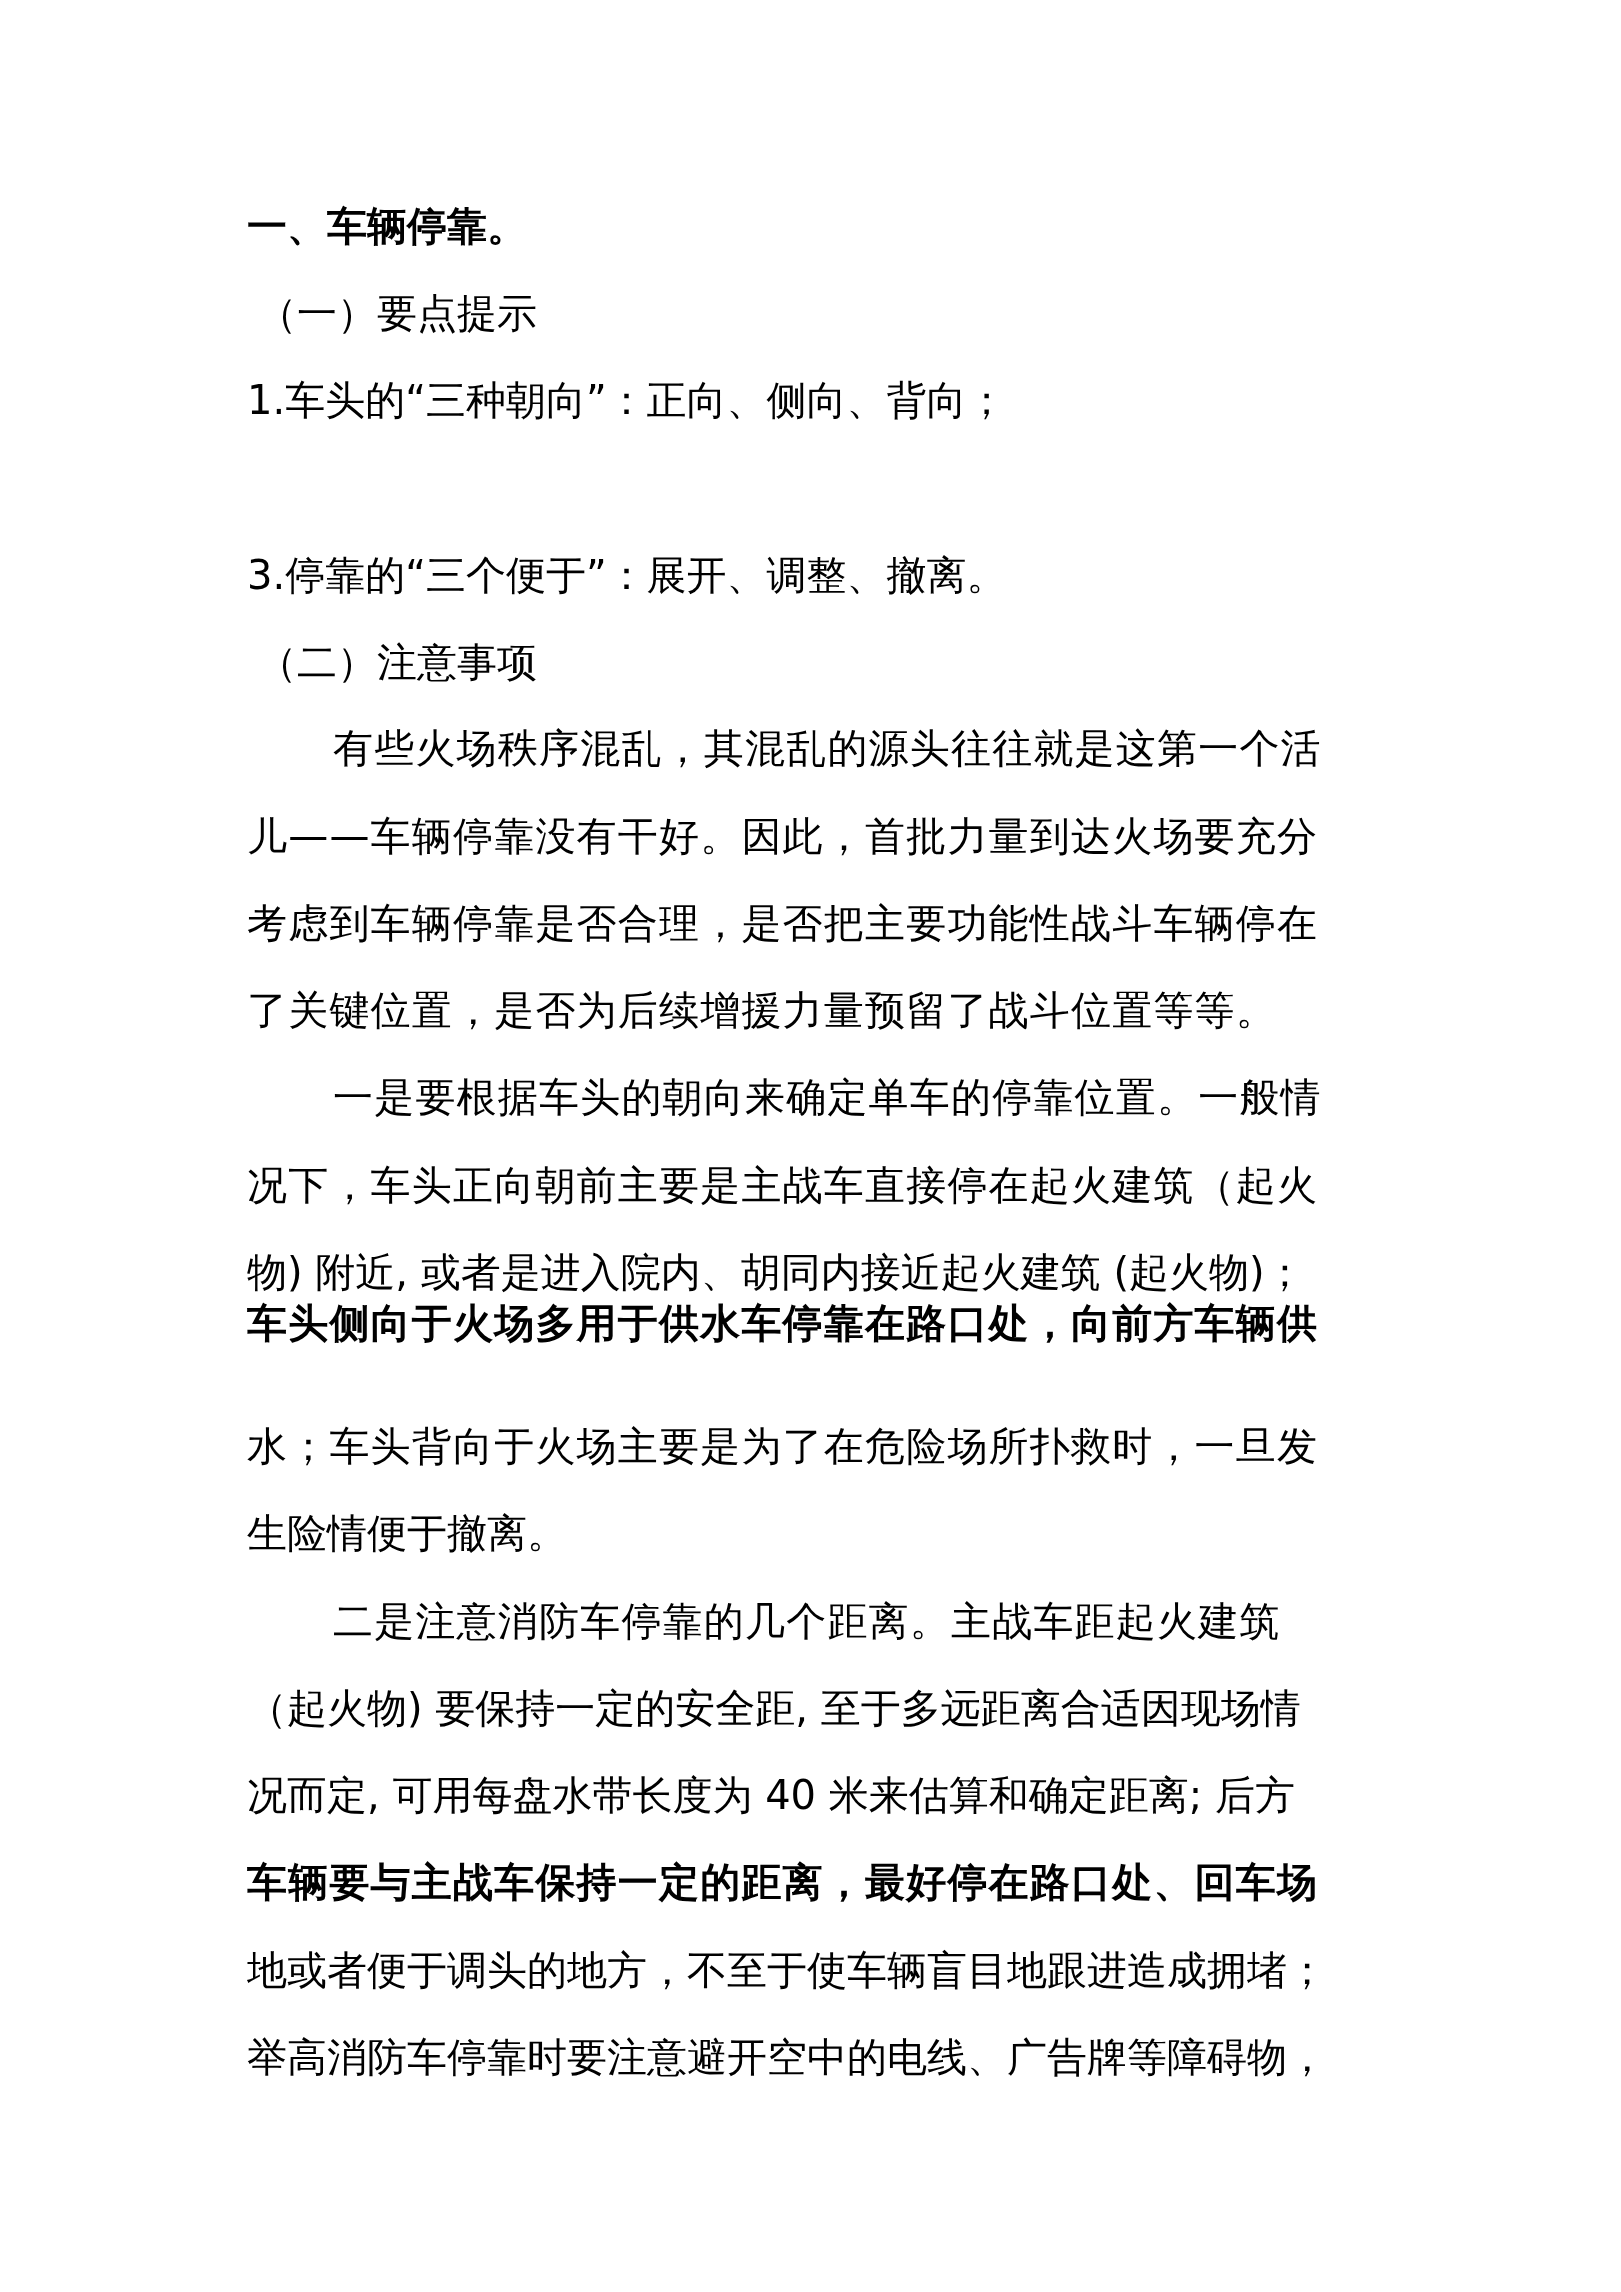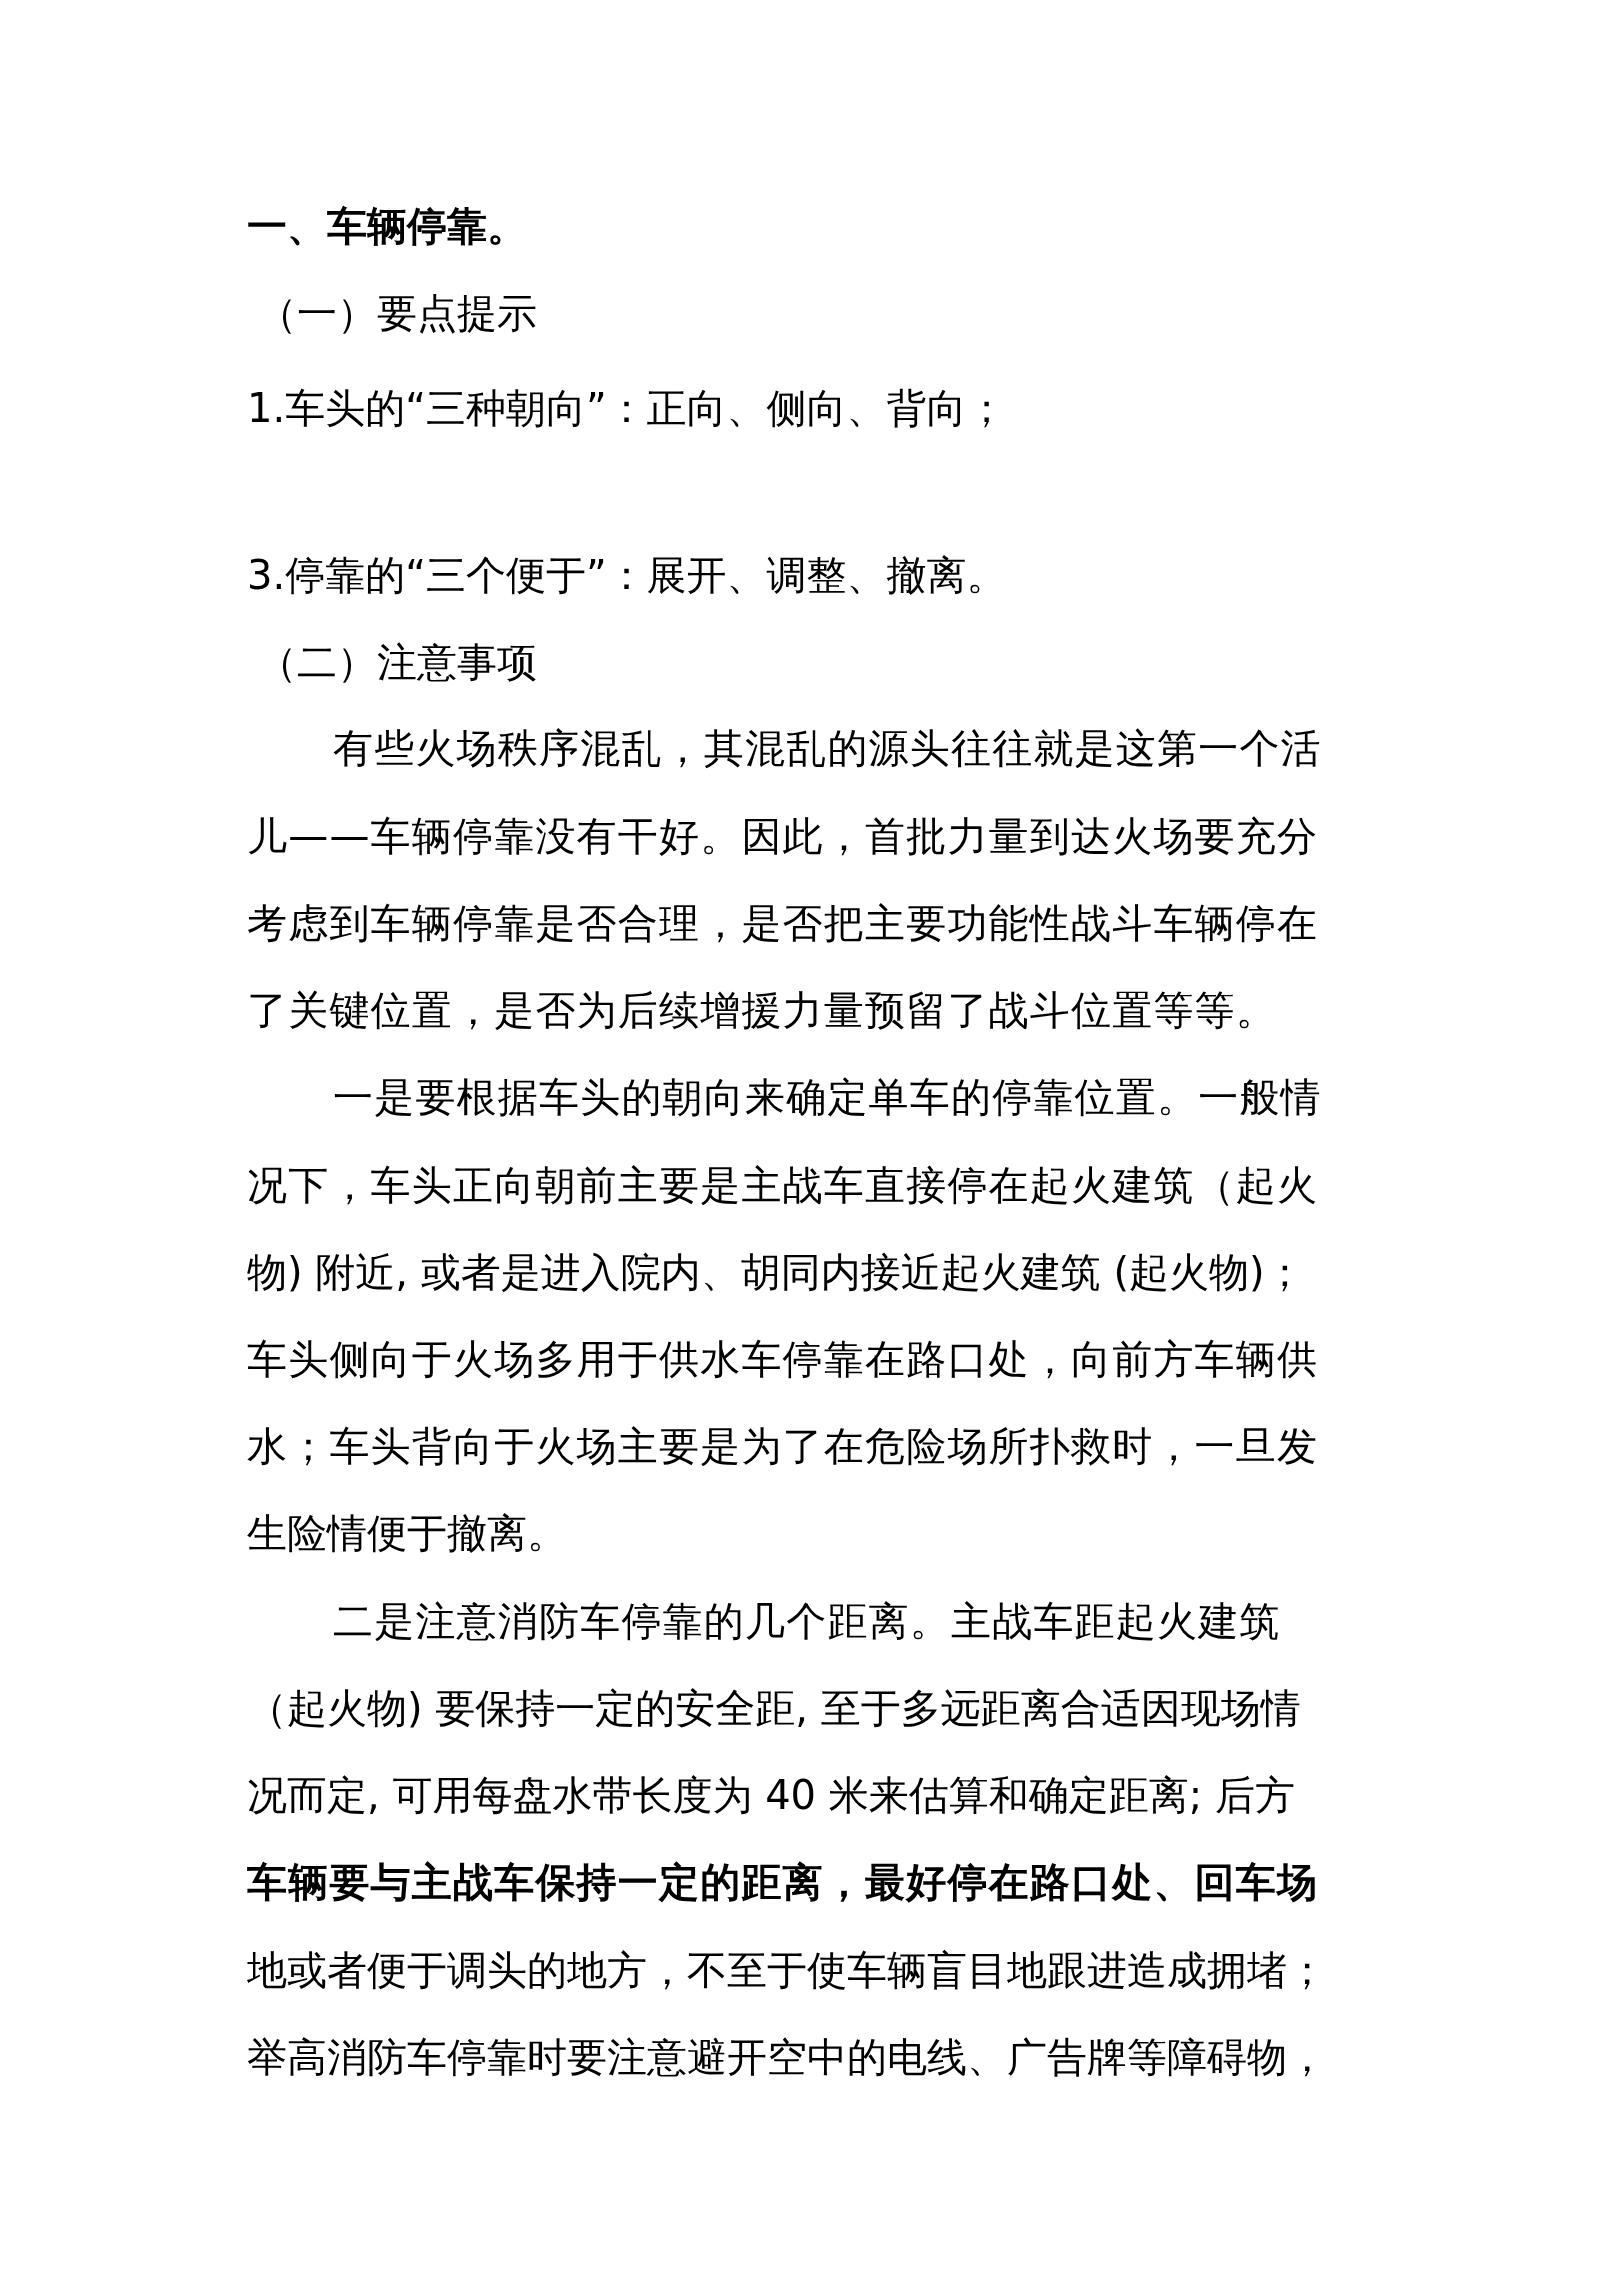--- a/index.html
+++ b/index.html
@@ -47,34 +47,34 @@
   </style>
 </head>
 <body>
 
 <div class="page">
 
   <div class="line heading-main" style="top:201px;">一、车辆停靠。</div>
 
   <div class="line indent-sub" style="top:288px;">（一）要点提示</div>
 
-  <div class="line" style="top:383px;">1.车头的“三种朝向”：正向、侧向、背向；</div>
+  <div class="line" style="top:375px;">1.车头的“三种朝向”：正向、侧向、背向；</div>
   <div class="line" style="top:550px;">3.停靠的“三个便于”：展开、调整、撤离。</div>
 
   <div class="line indent-sub" style="top:637px;">（二）注意事项</div>
 
   <div class="line indent-para justify-wide" style="top:723px;">有些火场秩序混乱，其混乱的源头往往就是这第一个活</div>
   <div class="line justify-wide" style="top:811px;">儿——车辆停靠没有干好。因此，首批力量到达火场要充分</div>
   <div class="line justify-wide" style="top:898px;">考虑到车辆停靠是否合理，是否把主要功能性战斗车辆停在</div>
   <div class="line justify-wide" style="top:985px;">了关键位置，是否为后续增援力量预留了战斗位置等等。</div>
 
   <div class="line indent-para justify-wide" style="top:1072px;">一是要根据车头的朝向来确定单车的停靠位置。一般情</div>
   <div class="line justify-wide" style="top:1160px;">况下，车头正向朝前主要是主战车直接停在起火建筑（起火</div>
   <div class="line" style="top:1247px;">物) 附近, 或者是进入院内、胡同内接近起火建筑 (起火物)；</div>
-  <div class="line justify-wide" style="top:1334px;">车头侧向于火场多用于供水车停靠在路口处，向前方车辆供</div>
+  <div class="line justify-wide" style="top:1298px;font-weight:bold;">车头侧向于火场多用于供水车停靠在路口处，向前方车辆供</div>
   <div class="line justify-wide" style="top:1421px;">水；车头背向于火场主要是为了在危险场所扑救时，一旦发</div>
   <div class="line" style="top:1508px;">生险情便于撤离。</div>
 
   <div class="line indent-para justify-wide" style="top:1596px;">二是注意消防车停靠的几个距离。主战车距起火建筑</div>
   <div class="line" style="top:1683px;">（起火物) 要保持一定的安全距, 至于多远距离合适因现场情</div>
   <div class="line" style="top:1770px;">况而定, 可用每盘水带长度为 40 米来估算和确定距离; 后方</div>
   <div class="line justify-wide" style="top:1857px;font-weight:bold;">车辆要与主战车保持一定的距离，最好停在路口处、回车场</div>
   <div class="line" style="top:1945px;">地或者便于调头的地方，不至于使车辆盲目地跟进造成拥堵；</div>
   <div class="line" style="top:2032px;">举高消防车停靠时要注意避开空中的电线、广告牌等障碍物，</div>
 

